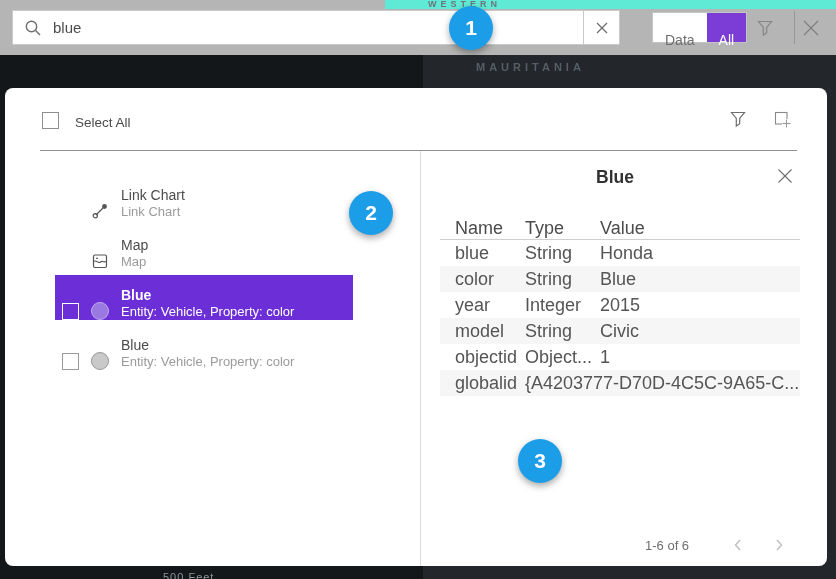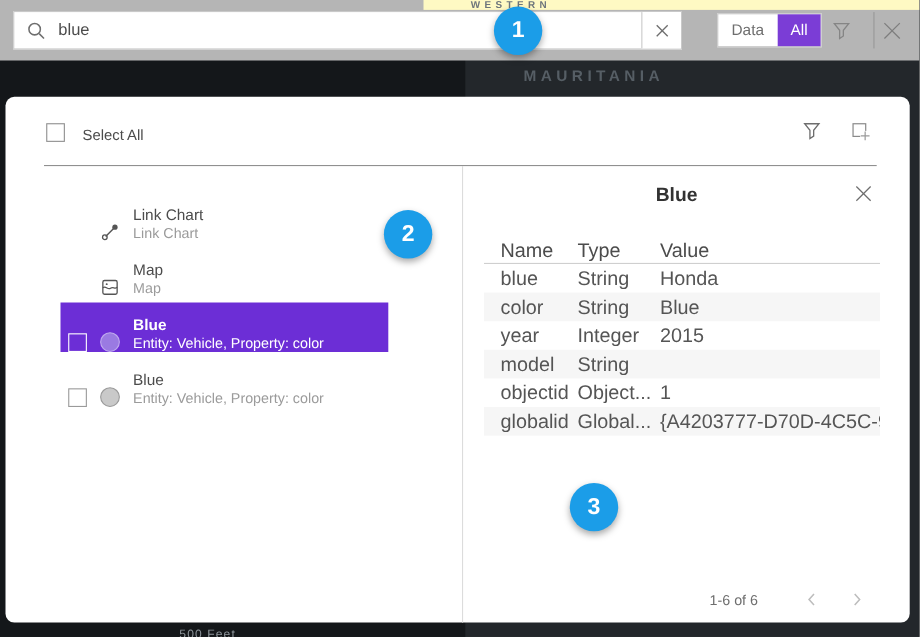--- a/index.html
+++ b/index.html
@@ -1,41 +1,41 @@
 <!DOCTYPE html>
 <html><head>
 <meta charset="utf-8">
 <style>
   * { margin:0; padding:0; box-sizing:border-box; }
   body { font-family:"Liberation Sans", sans-serif; background:#3a3a3a; }
   .screen { position:relative; width:836px; height:579px; overflow:hidden; background:#23272b; }
 
   
   .map-ocean { position:absolute; left:0; top:0; width:423px; height:579px; background:#14171a; }
-  .map-label-mauritania { position:absolute; left:448px; top:61px; font-size:14px; font-weight:bold;
+  .map-label-mauritania { position:absolute; left:448px; top:61px; font-size:11px; font-weight:bold;
     letter-spacing:4px; color:#565e65;padding-left:28px; }
   .map-scale { position:absolute; left:163px; top:571px; font-size:11px; letter-spacing:1px; color:#8d949a; }
 
   
   .topbar { position:absolute; left:0; top:0; width:836px; height:55px; background:#b5b5b5; z-index:5; }
-  .map-peek { position:absolute; left:385px; top:0; width:451px; height:9px; background:#fef9c3; overflow:hidden; z-index:6; }
+  .map-peek { position:absolute; left:385px; top:0; width:451px; height:9px; background:#5eead4; overflow:hidden; z-index:6; }
   .map-label-western { position:absolute; left:43px; top:-1px; font-size:9px; font-weight:bold;
     letter-spacing:4px; color:#6d757c; }
 
   .searchbox { position:absolute; left:12px; top:10px; width:608px; height:35px; background:#fff;
     border:1px solid #c9c9c9; display:flex; align-items:stretch; z-index:7; }
   .search-icon-slot { width:40px; display:flex; align-items:center; justify-content:center; }
   .searchbox input { flex:1; border:none; outline:none; font-size:15px; color:#4c4c4c;
     font-family:"Liberation Sans", sans-serif; background:transparent; }
   .clear-btn { width:36px; border-left:1px solid #c9c9c9; display:flex; align-items:center;
     justify-content:center; cursor:pointer; background:#fff; }
 
   .segmented { position:absolute; left:652px; top:12px; height:31px; background:#fff;
     border:1px solid #c4c4c4; display:flex; z-index:7; }
-  .seg { padding:0 12px; line-height:29px; font-size:14px; color:#6e6e6e; cursor:pointer; }
+  .seg { padding:13px 12px; line-height:29px; font-size:14px; color:#6e6e6e; cursor:pointer; }
   .seg.selected { background:#7b3dd6; color:#fff; font-weight:normal; }
 
   .tb-icon { position:absolute; z-index:7; cursor:pointer; display:flex; align-items:center; justify-content:center; }
   .tb-divider { position:absolute; left:794px; top:11px; width:1px; height:33px; background:#979797; z-index:7; }
 
   
   .panel { position:absolute; left:5px; top:88px; width:822px; height:478px; background:#fff;
     border-radius:8px; z-index:10; }
 
   .select-all-check { position:absolute; left:37px; top:24px; width:17px; height:17px;
@@ -232,29 +232,29 @@
         <span class="c-value">Blue</span>
       </div>
       <div class="dt-row">
         <span class="c-name">year</span>
         <span class="c-type">Integer</span>
         <span class="c-value">2015</span>
       </div>
       <div class="dt-row alt">
         <span class="c-name">model</span>
         <span class="c-type">String</span>
+        <span class="c-value">Civic</span>
       </div>
       <div class="dt-row">
         <span class="c-name">objectid</span>
         <span class="c-type">Object...</span>
         <span class="c-value">1</span>
       </div>
       <div class="dt-row alt">
         <span class="c-name">globalid</span>
-        <span class="c-type">Global...</span>
         <span class="c-value">{A4203777-D70D-4C5C-9A65-C...</span>
       </div>
     </div>
 
     <div class="pagination-label">1-6 of 6</div>
     <span class="page-prev">
       <svg width="16" height="16" viewBox="0 0 16 16">
           <polyline points="10,3 5.5,8 10,13" fill="none" stroke="#bdbdbd" stroke-width="1.4"></polyline>
         </svg>
     </span>

